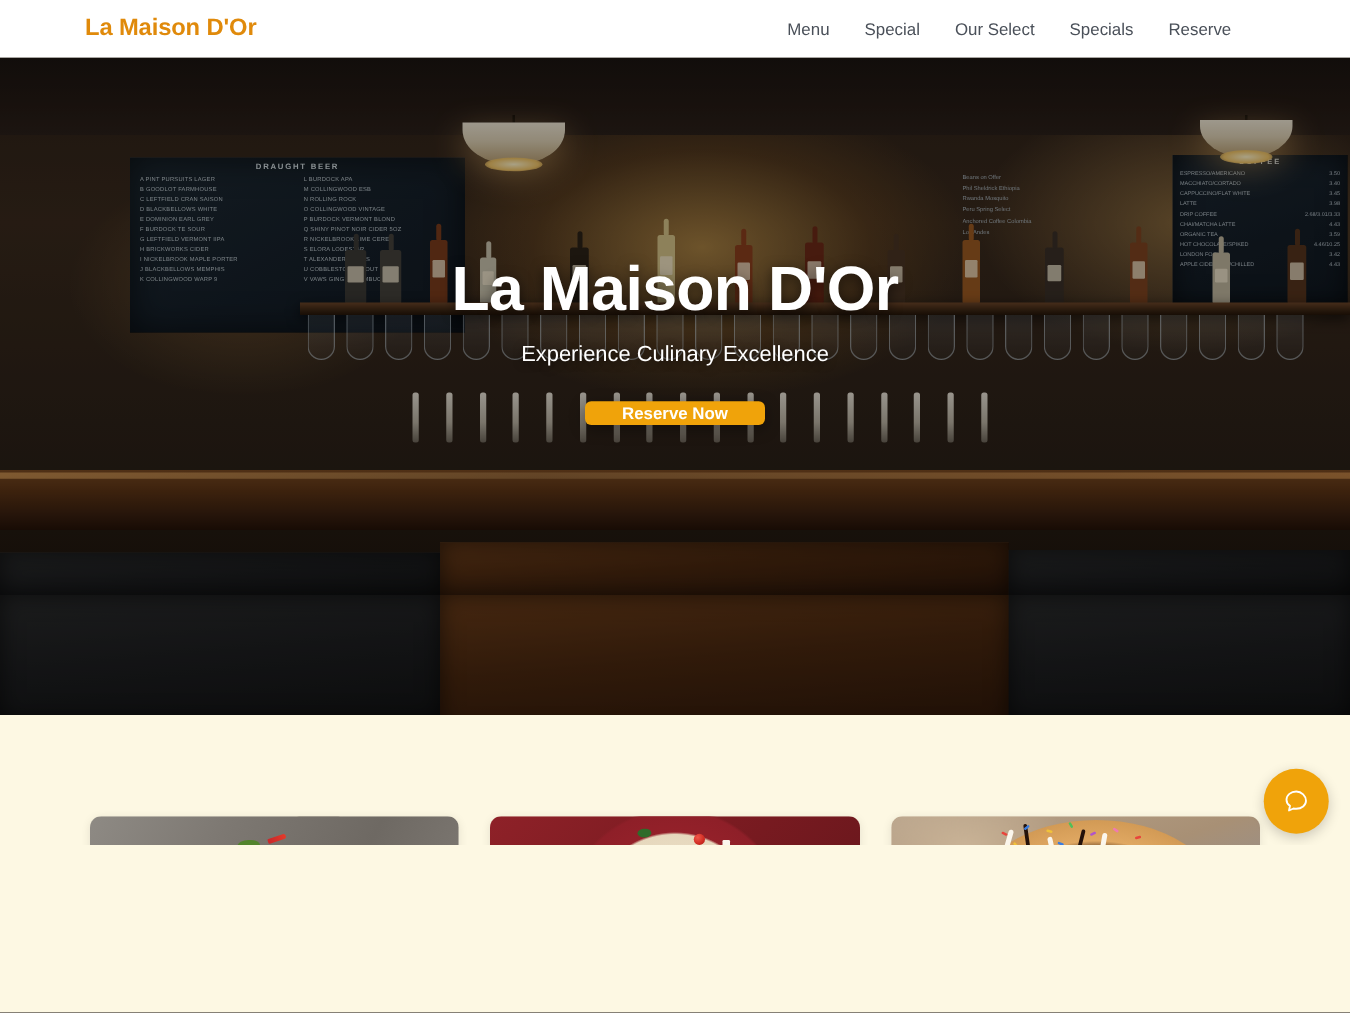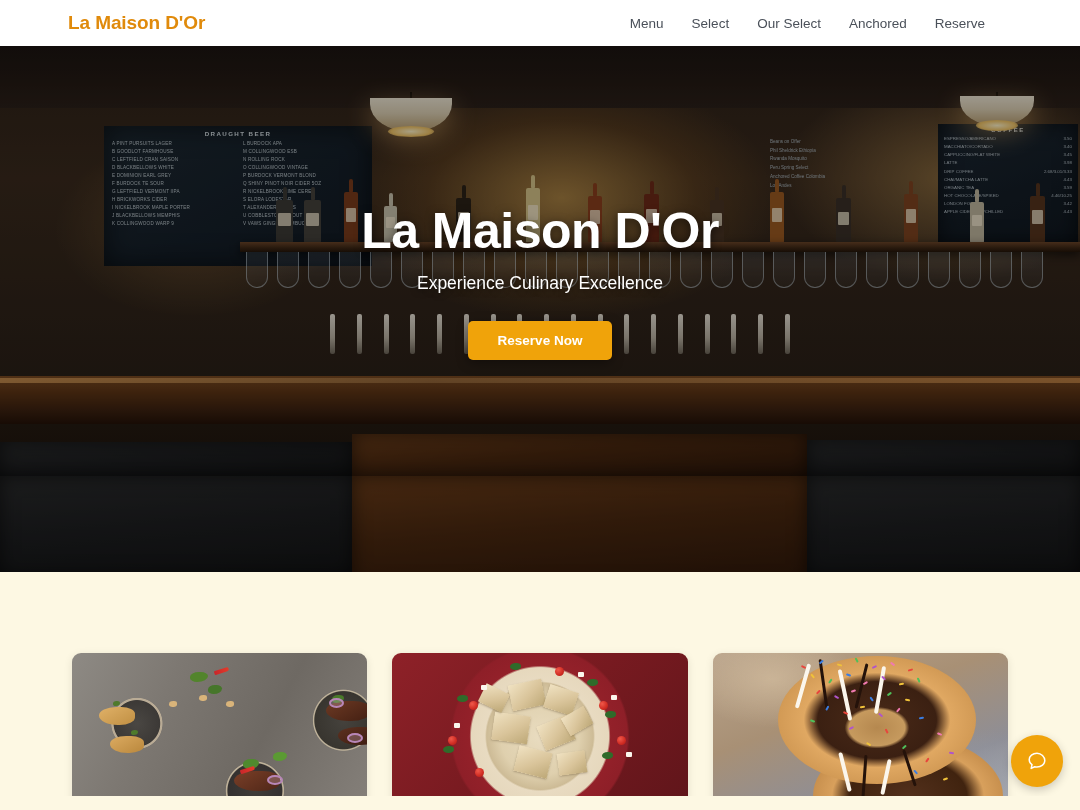--- a/index.html
+++ b/index.html
@@ -13,21 +13,21 @@
 
   body {
     font-family: "Liberation Sans", sans-serif;
     background: #FDF8E3;
     color: #222;
   }
 
   .page {
     position: relative;
     width: 1080px;
-    height: 796px;
+    height: 676px;
     overflow: hidden;
   }
 
   
   .navbar {
     position: relative;
     z-index: 20;
     height: 46px;
     background: #ffffff;
     display: flex;
@@ -333,21 +333,21 @@
     font-size: 17.5px;
     color: #ffffff;
     text-shadow: 0 1px 7px rgba(0,0,0,0.6);
   }
   .reserve-btn {
     margin-top: 27px;
     background: #F0A30A;
     color: #ffffff;
     border: none;
     border-radius: 5px;
-    padding: 12px 30px;
+    padding: 2px 30px;
     font-size: 13.5px;
     font-weight: bold;
     font-family: "Liberation Sans", sans-serif;
     cursor: pointer;
     box-shadow: 0 3px 12px rgba(0,0,0,0.35);
   }
 
   
   .specials {
     position: relative;
@@ -509,23 +509,23 @@
 </style>
 </head>
 <body>
 
 <div class="page">
 
   <nav class="navbar">
     <div class="brand">La Maison D'Or</div>
     <div class="nav-links">
       <span class="nav-link">Menu</span>
-      <span class="nav-link">Select</span>
+      <span class="nav-link">Special</span>
       <span class="nav-link">Our Select</span>
-      <span class="nav-link">Anchored</span>
+      <span class="nav-link">Specials</span>
       <span class="nav-link">Reserve</span>
     </div>
   </nav>
 
   <section class="hero">
 
     <div class="hero-photo">
       <div class="backwall"></div>
       <div class="ceiling"></div>
 

